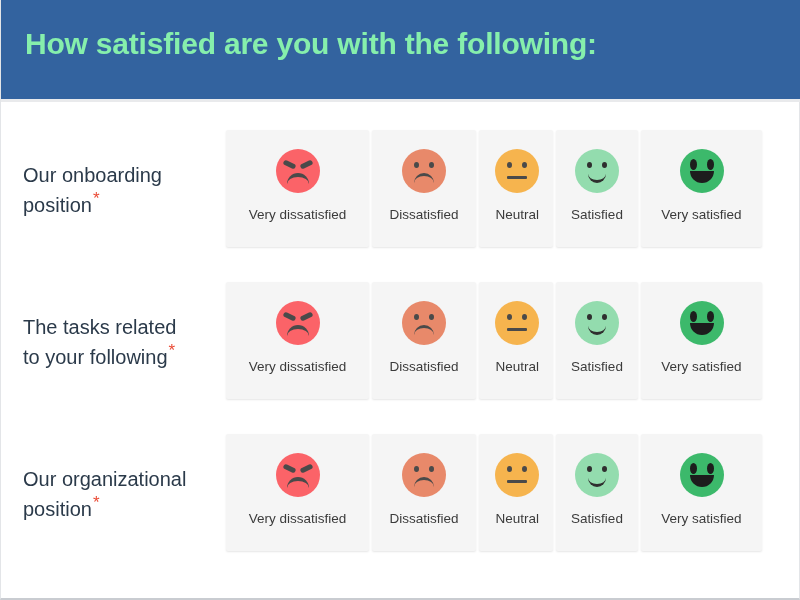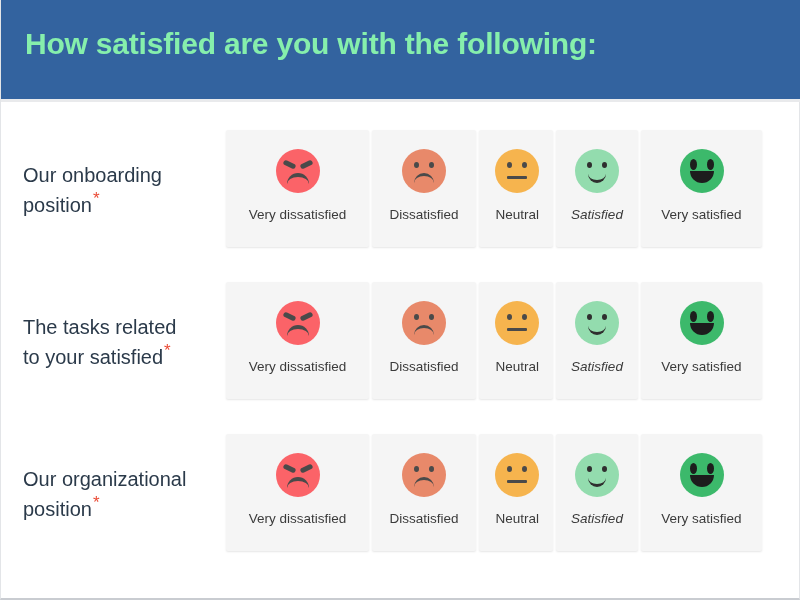--- a/index.html
+++ b/index.html
@@ -101,21 +101,21 @@
     flex-direction: column;
     align-items: center;
     justify-content: flex-start;
     box-sizing: border-box;
     padding: 19px 14px 0 14px;
     cursor: pointer;
   }
   .opt-0 { width: 143px; }
   .opt-1 { width: 104px; }
   .opt-2 { width: 74px; align-items: flex-end; }
-  .opt-3 { width: 82px; font-style: italic; }
+  .opt-3 { width: 82px; }
   .opt-4 { width: 121px; }
 
   .face {
     width: 44px;
     height: 44px;
     border-radius: 50%;
     position: relative;
     flex: none;
   }
   .option-text {
@@ -307,21 +307,21 @@
               <span class="mouth"></span>
           </div>
           <div class="option-text">Very satisfied</div>
         </div>
       </div>
     </div>
 
     <div class="question-row">
       <div class="question-label">
         <span>The tasks related</span><br>
-        <span>to your satisfied</span><span class="req-star">*</span>
+        <span>to your following</span><span class="req-star">*</span>
       </div>
       <div class="options">
         <div class="option-cell opt-0">
           <div class="face face-angry">
             <span class="brow l"></span>
               <span class="brow r"></span>
               <span class="mouth"></span>
           </div>
           <div class="option-text">Very dissatisfied</div>
         </div>

